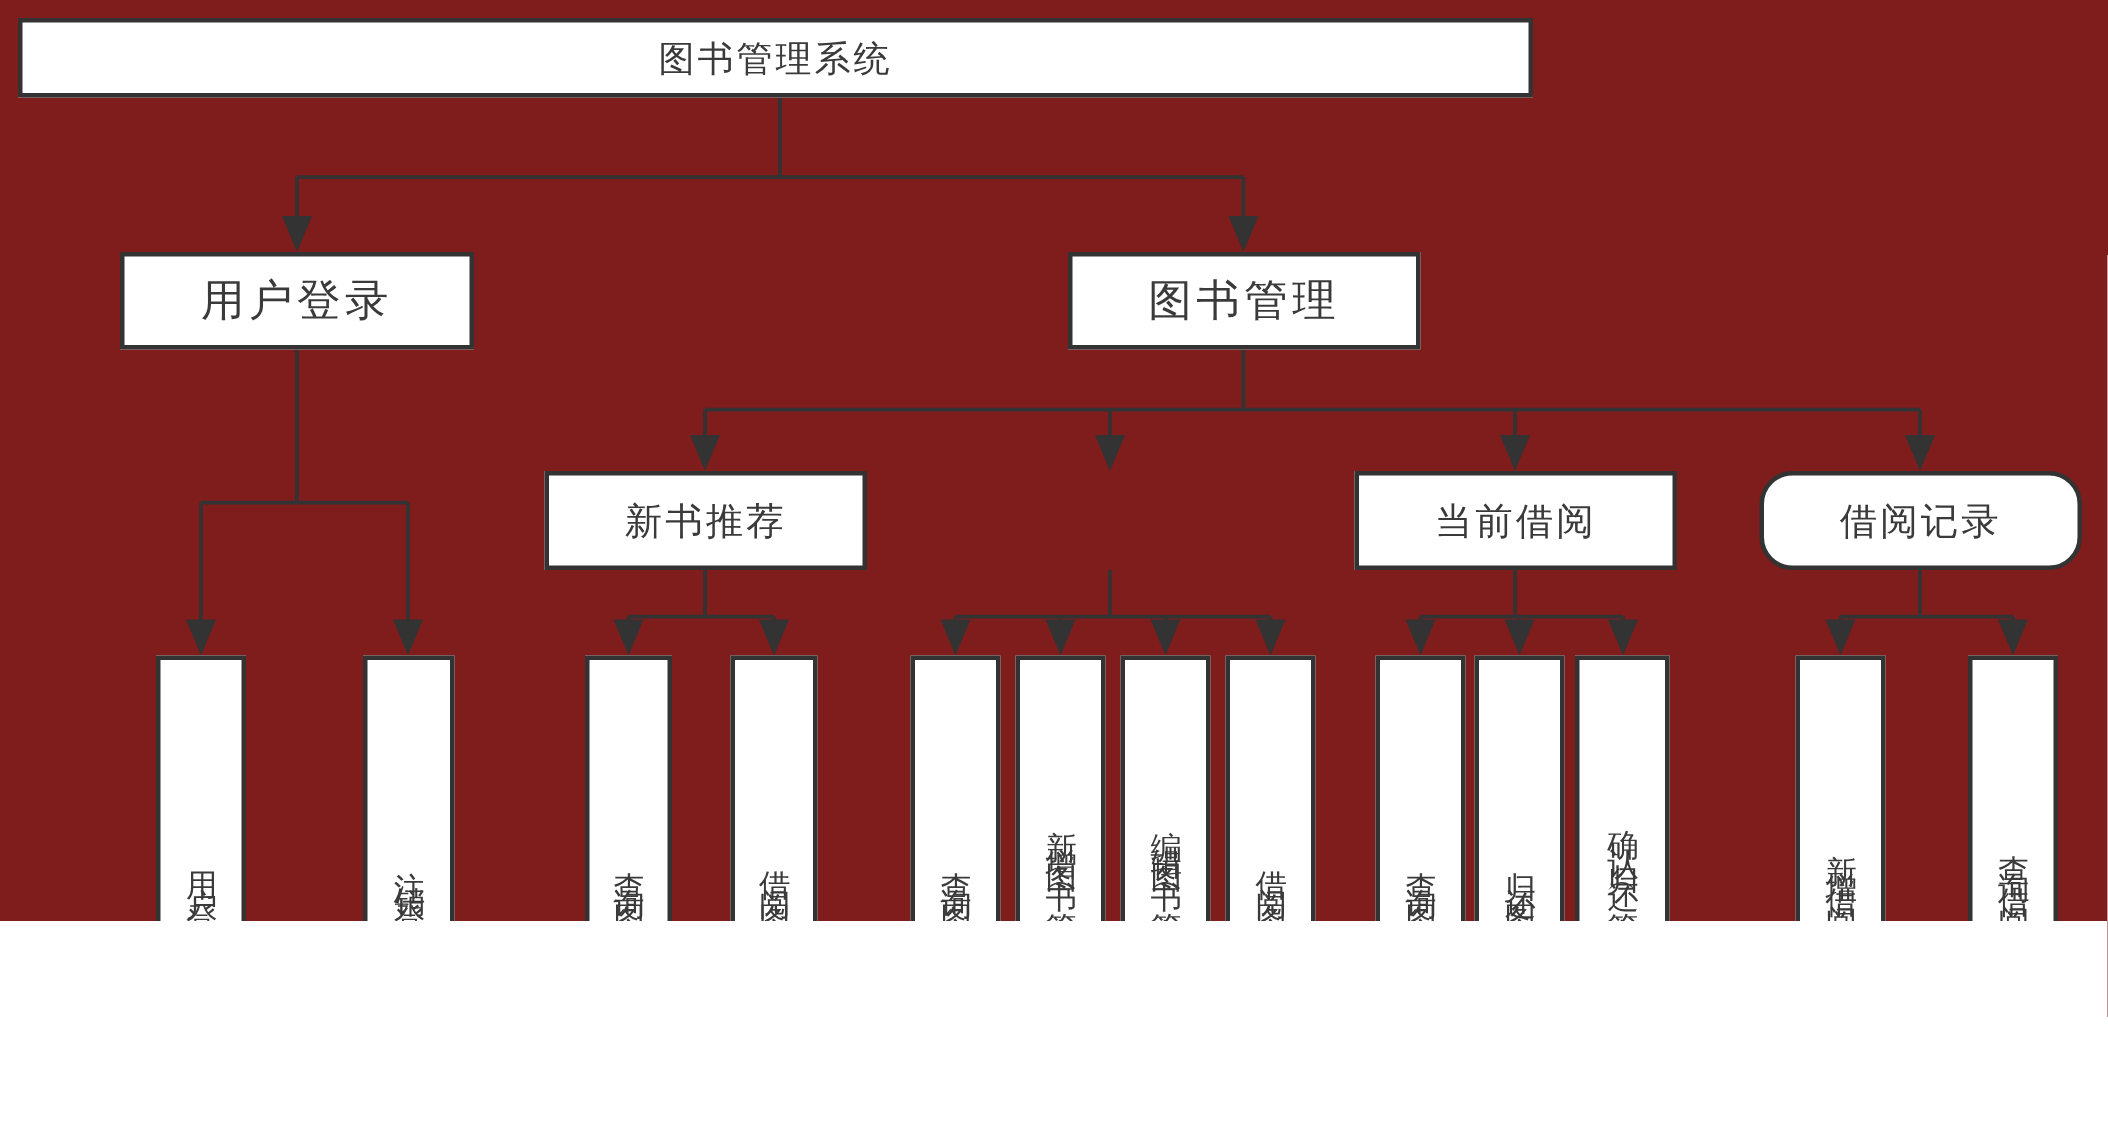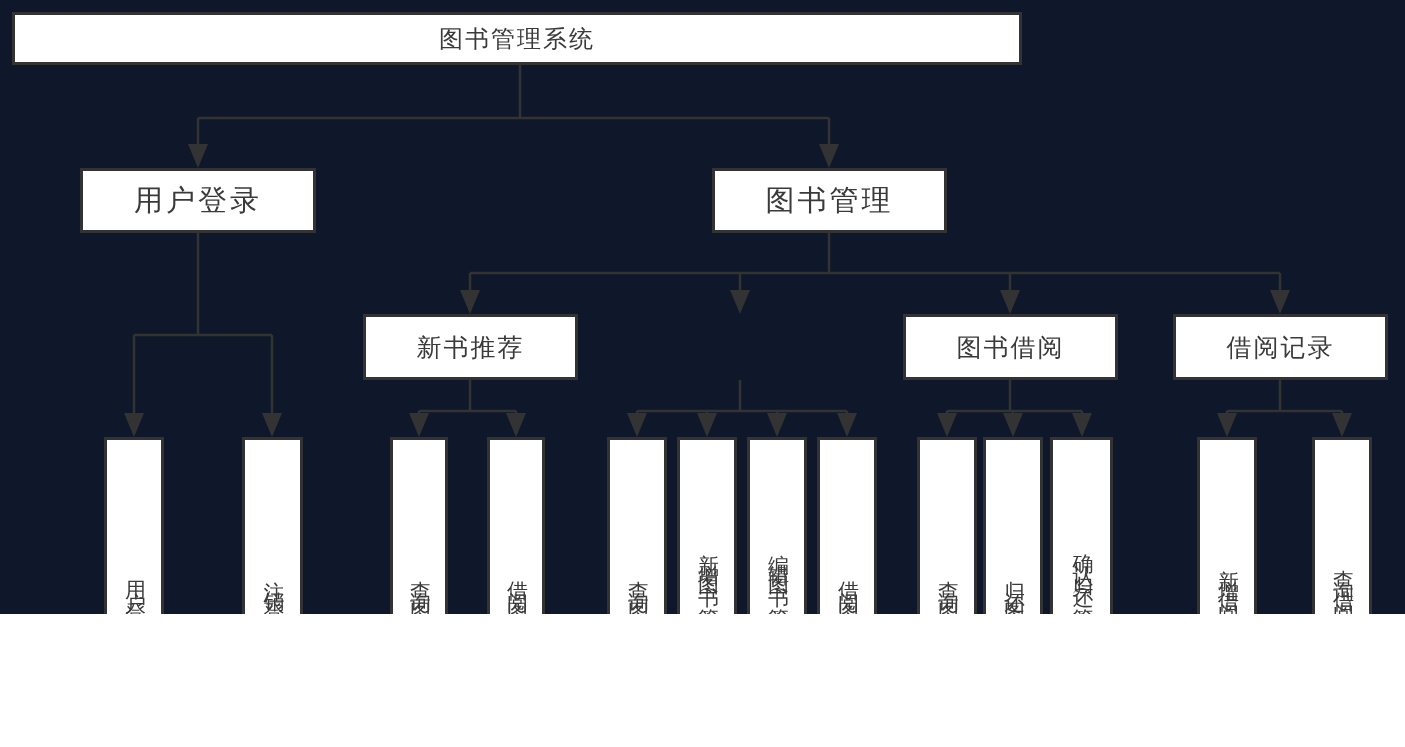--- a/index.html
+++ b/index.html
@@ -4,22 +4,22 @@
 <style>
   html, body {
     margin: 0;
     padding: 0;
     background: #ffffff;
   }
   #canvas {
     position: relative;
     width: 1405px;
     height: 614px;
-    background: #0f172a;
-    font-family: Liberation Mono, monospace;
+    background: #7f1d1d;
+    font-family: Liberation Sans, sans-serif;
     overflow: hidden;
   }
   #connector-svg {
     position: absolute;
     left: 0;
     top: 0;
     width: 1405px;
     height: 747px;
   }
   .node {
@@ -123,22 +123,22 @@
       <polygon points="1332,413 1352,413 1342,437"></polygon>
     </g>
   </svg>
 
   <div class="node node-root" style="left:12px; top:12px; width:1010px; height:53px;">图书管理系统</div>
 
   <div class="node node-l2" style="left:80px; top:168px; width:236px; height:65px;">用户登录</div>
   <div class="node node-l2" style="left:712px; top:168px; width:235px; height:65px;text-align:center;">图书管理</div>
 
   <div class="node node-l3" style="left:363px; top:314px; width:215px; height:66px;">新书推荐</div>
-  <div class="node node-l3" style="left:903px; top:314px; width:215px; height:66px;">图书借阅</div>
-  <div class="node node-l3" style="left:1173px; top:314px; width:215px; height:66px;">借阅记录</div>
+  <div class="node node-l3" style="left:903px; top:314px; width:215px; height:66px;">当前借阅</div>
+  <div class="node node-l3" style="left:1173px; top:314px; width:215px; height:66px;border-radius:22px;">借阅记录</div>
 
   <div class="node node-leaf" style="left:104px; top:437px; width:60px; height:298px;">用户登录</div>
   <div class="node node-leaf" style="left:242px; top:437px; width:61px; height:298px;">注销登录</div>
 
   <div class="node node-leaf" style="left:390px; top:437px; width:58px; height:298px;">查询图书</div>
   <div class="node node-leaf" style="left:487px; top:437px; width:58px; height:298px;">借阅图书</div>
 
   <div class="node node-leaf" style="left:607px; top:437px; width:60px; height:298px;">查询图书</div>
   <div class="node node-leaf" style="left:677px; top:437px; width:60px; height:298px;">新增图书（管理员）</div>
   <div class="node node-leaf" style="left:747px; top:437px; width:60px; height:298px;">编辑图书（管理员）</div>

